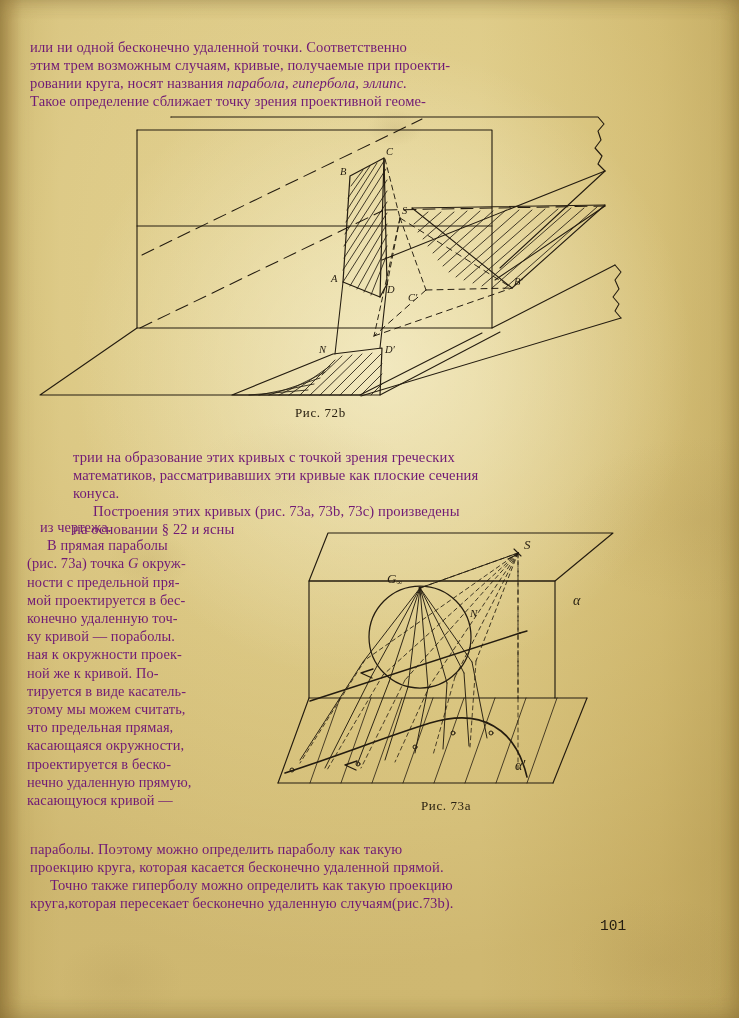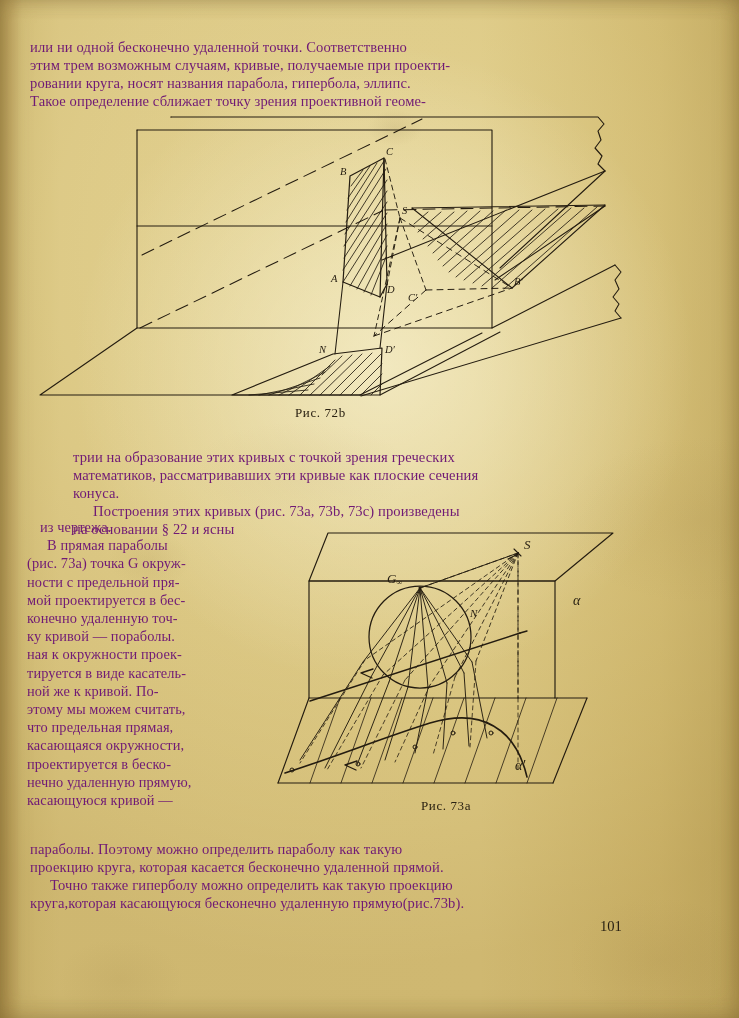--- a/index.html
+++ b/index.html
@@ -45,29 +45,29 @@
     font-size:14.6px;
     line-height:18.0px;
     text-align:justify;
     text-justify:inter-word;
     letter-spacing:.1px;
     font-family:"Liberation Serif", serif;
     filter:blur(.12px);
   }
   .text p{margin:0;}
   .indent{text-indent:20px;}
-  .ital{}
+  .ital{font-style:italic;}
 
   #para1{left:30px;top:38px;width:676px;}
   #para2{left:30px;top:448px;width:676px;margin-left:43px;}
   #colLeft{left:27px;top:500px;width:196px;font-size:14.4px;line-height:18.2px;}
   #para4{left:30px;top:840px;width:676px;}
   #pageno{
     position:absolute;left:600px;top:918px;
-    font-size:14.6px;color:#241c10;font-family:Liberation Serif, serif;
+    font-size:14.6px;color:#241c10;font-family:Liberation Mono, monospace;
     filter:blur(.12px);
   }
   .cap{
     position:absolute;
     font-size:13px;color:#2a2112;
     font-family:"Liberation Serif", serif;
     letter-spacing:.6px;
     filter:blur(.12px);
   }
   #cap72{left:295px;top:405px;}
@@ -231,22 +231,22 @@
 <div class="text" id="colLeft">
   <p style="margin-top:36px;text-align:left;"></p>
   <p style="margin-top:-18px;text-align:left;margin-left:13px;"><span>из чертежа.</span></p>
   <p class="indent"><span>В прямая параболы</span></p>
   <p><span>(рис. 73а) точка </span><span class="ital">G</span><span> окруж-</span></p>
   <p><span>ности с предельной пря-</span></p>
   <p><span>мой проектируется в бес-</span></p>
   <p><span>конечно удаленную точ-</span></p>
   <p><span>ку кривой — пораболы.</span></p>
   <p><span>ная к окружности проек-</span></p>
+  <p><span>ной же к кривой. По-</span></p>
   <p><span>тируется в виде касатель-</span></p>
-  <p><span>ной же к кривой. По-</span></p>
   <p><span>этому мы можем считать,</span></p>
   <p><span>что предельная прямая,</span></p>
   <p><span>касающаяся окружности,</span></p>
   <p><span>проектируется в беско-</span></p>
   <p><span>нечно удаленную прямую,</span></p>
   <p><span>касающуюся кривой —</span></p>
 </div>
 
 <div class="fig" id="fig73">
 <svg width="440" height="270" viewBox="0 0 440 270" xmlns="http://www.w3.org/2000/svg">
@@ -355,18 +355,18 @@
   </g>
 </svg>
 </div>
 
 <div class="cap" id="cap73">Рис. 73a</div>
 
 <div class="text" id="para4">
   <p><span>параболы. Поэтому можно определить параболу как такую</span></p>
   <p><span>проекцию круга, которая касается бесконечно удаленной прямой.</span></p>
   <p class="indent"><span>Точно также гиперболу можно определить как такую проекцию</span></p>
-  <p><span>круга,которая касающуюся бесконечно удаленную прямую(рис.73b).</span></p>
+  <p><span>круга,которая пересекает бесконечно удаленную случаям(рис.73b).</span></p>
 </div>
 
 <div id="pageno">101</div>
 
 <div id="vign"></div>
 
 </body></html>

